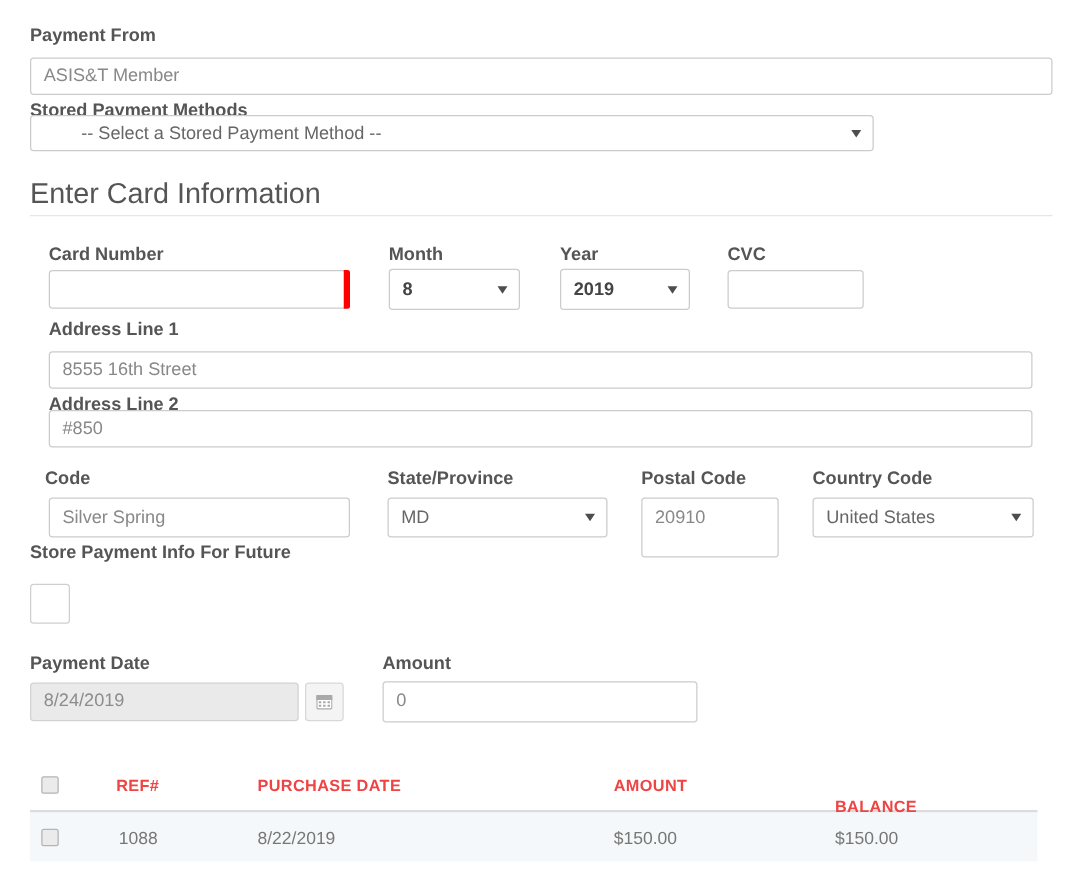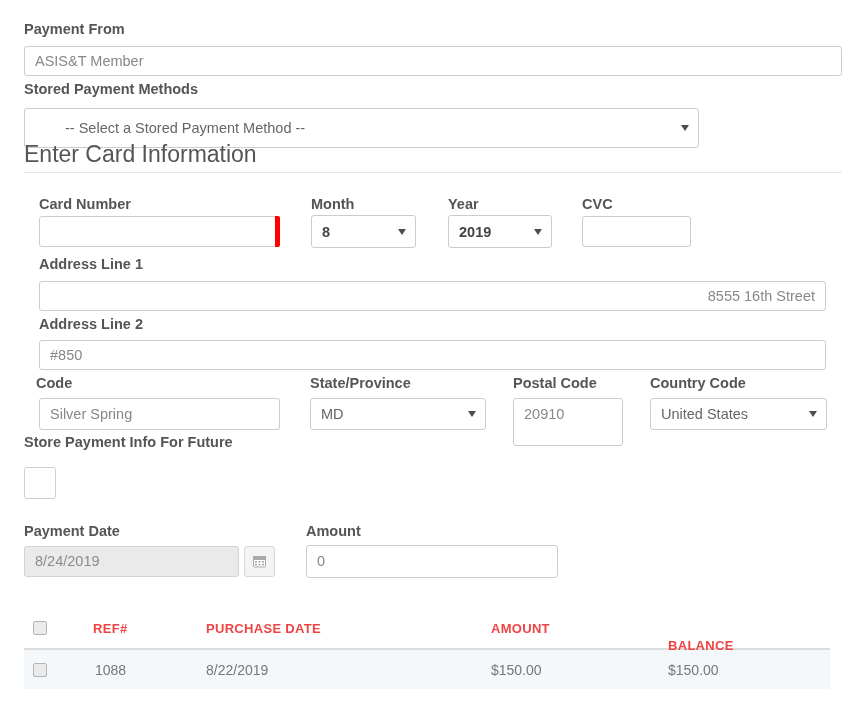--- a/index.html
+++ b/index.html
@@ -164,21 +164,21 @@
 </style>
 </head>
 <body>
 
 <div class="page">
 
   <div class="lbl" style="left:24px; top:20px;">Payment From</div>
   <div class="inp" style="left:24px; top:46px; width:818px; height:30px; line-height:28px;">ASIS&amp;T Member</div>
 
   <div class="lbl" style="left:24px; top:80px;">Stored Payment Methods</div>
-  <div class="sel" style="left:24px; top:108px; width:675px; height:40px;padding-left:40px;">
+  <div class="sel" style="left:24px; top:92px; width:675px; height:29px;padding-left:40px;">
     <span>-- Select a Stored Payment Method --</span>
     <span class="arrow"></span>
   </div>
 
   <div class="sec-head" style="left:24px; top:141px;">Enter Card Information</div>
   <div class="sec-rule" style="left:24px; top:172px; width:818px;"></div>
 
   <div class="lbl" style="left:39px; top:195px;">Card Number</div>
   <div class="lbl" style="left:311px; top:195px;">Month</div>
   <div class="lbl" style="left:448px; top:195px;">Year</div>
@@ -193,24 +193,24 @@
   </div>
 
   <div class="sel dark" style="left:448px; top:215px; width:104px; height:33px;">
     <span>2019</span>
     <span class="arrow"></span>
   </div>
 
   <div class="inp" style="left:582px; top:216px; width:109px; height:31px; line-height:29px;"></div>
 
   <div class="lbl" style="left:39px; top:255px;">Address Line 1</div>
-  <div class="inp" style="left:39px; top:281px; width:787px; height:30px; line-height:28px;text-align:right;">8555 16th Street</div>
+  <div class="inp" style="left:39px; top:281px; width:787px; height:30px; line-height:28px;">8555 16th Street</div>
 
   <div class="lbl" style="left:39px; top:315px;">Address Line 2</div>
-  <div class="inp" style="left:39px; top:340px; width:787px; height:30px; line-height:28px;">#850</div>
+  <div class="inp" style="left:39px; top:328px; width:787px; height:30px; line-height:28px;">#850</div>
 
   <div class="lbl" style="left:36px; top:374px;">Code</div>
   <div class="lbl" style="left:310px; top:374px;">State/Province</div>
   <div class="lbl" style="left:513px; top:374px;">Postal Code</div>
   <div class="lbl" style="left:650px; top:374px;">Country Code</div>
 
   <div class="inp" style="left:39px; top:398px; width:241px; height:32px; line-height:30px;">Silver Spring</div>
 
   <div class="sel" style="left:310px; top:398px; width:176px; height:32px;">
     <span>MD</span>

